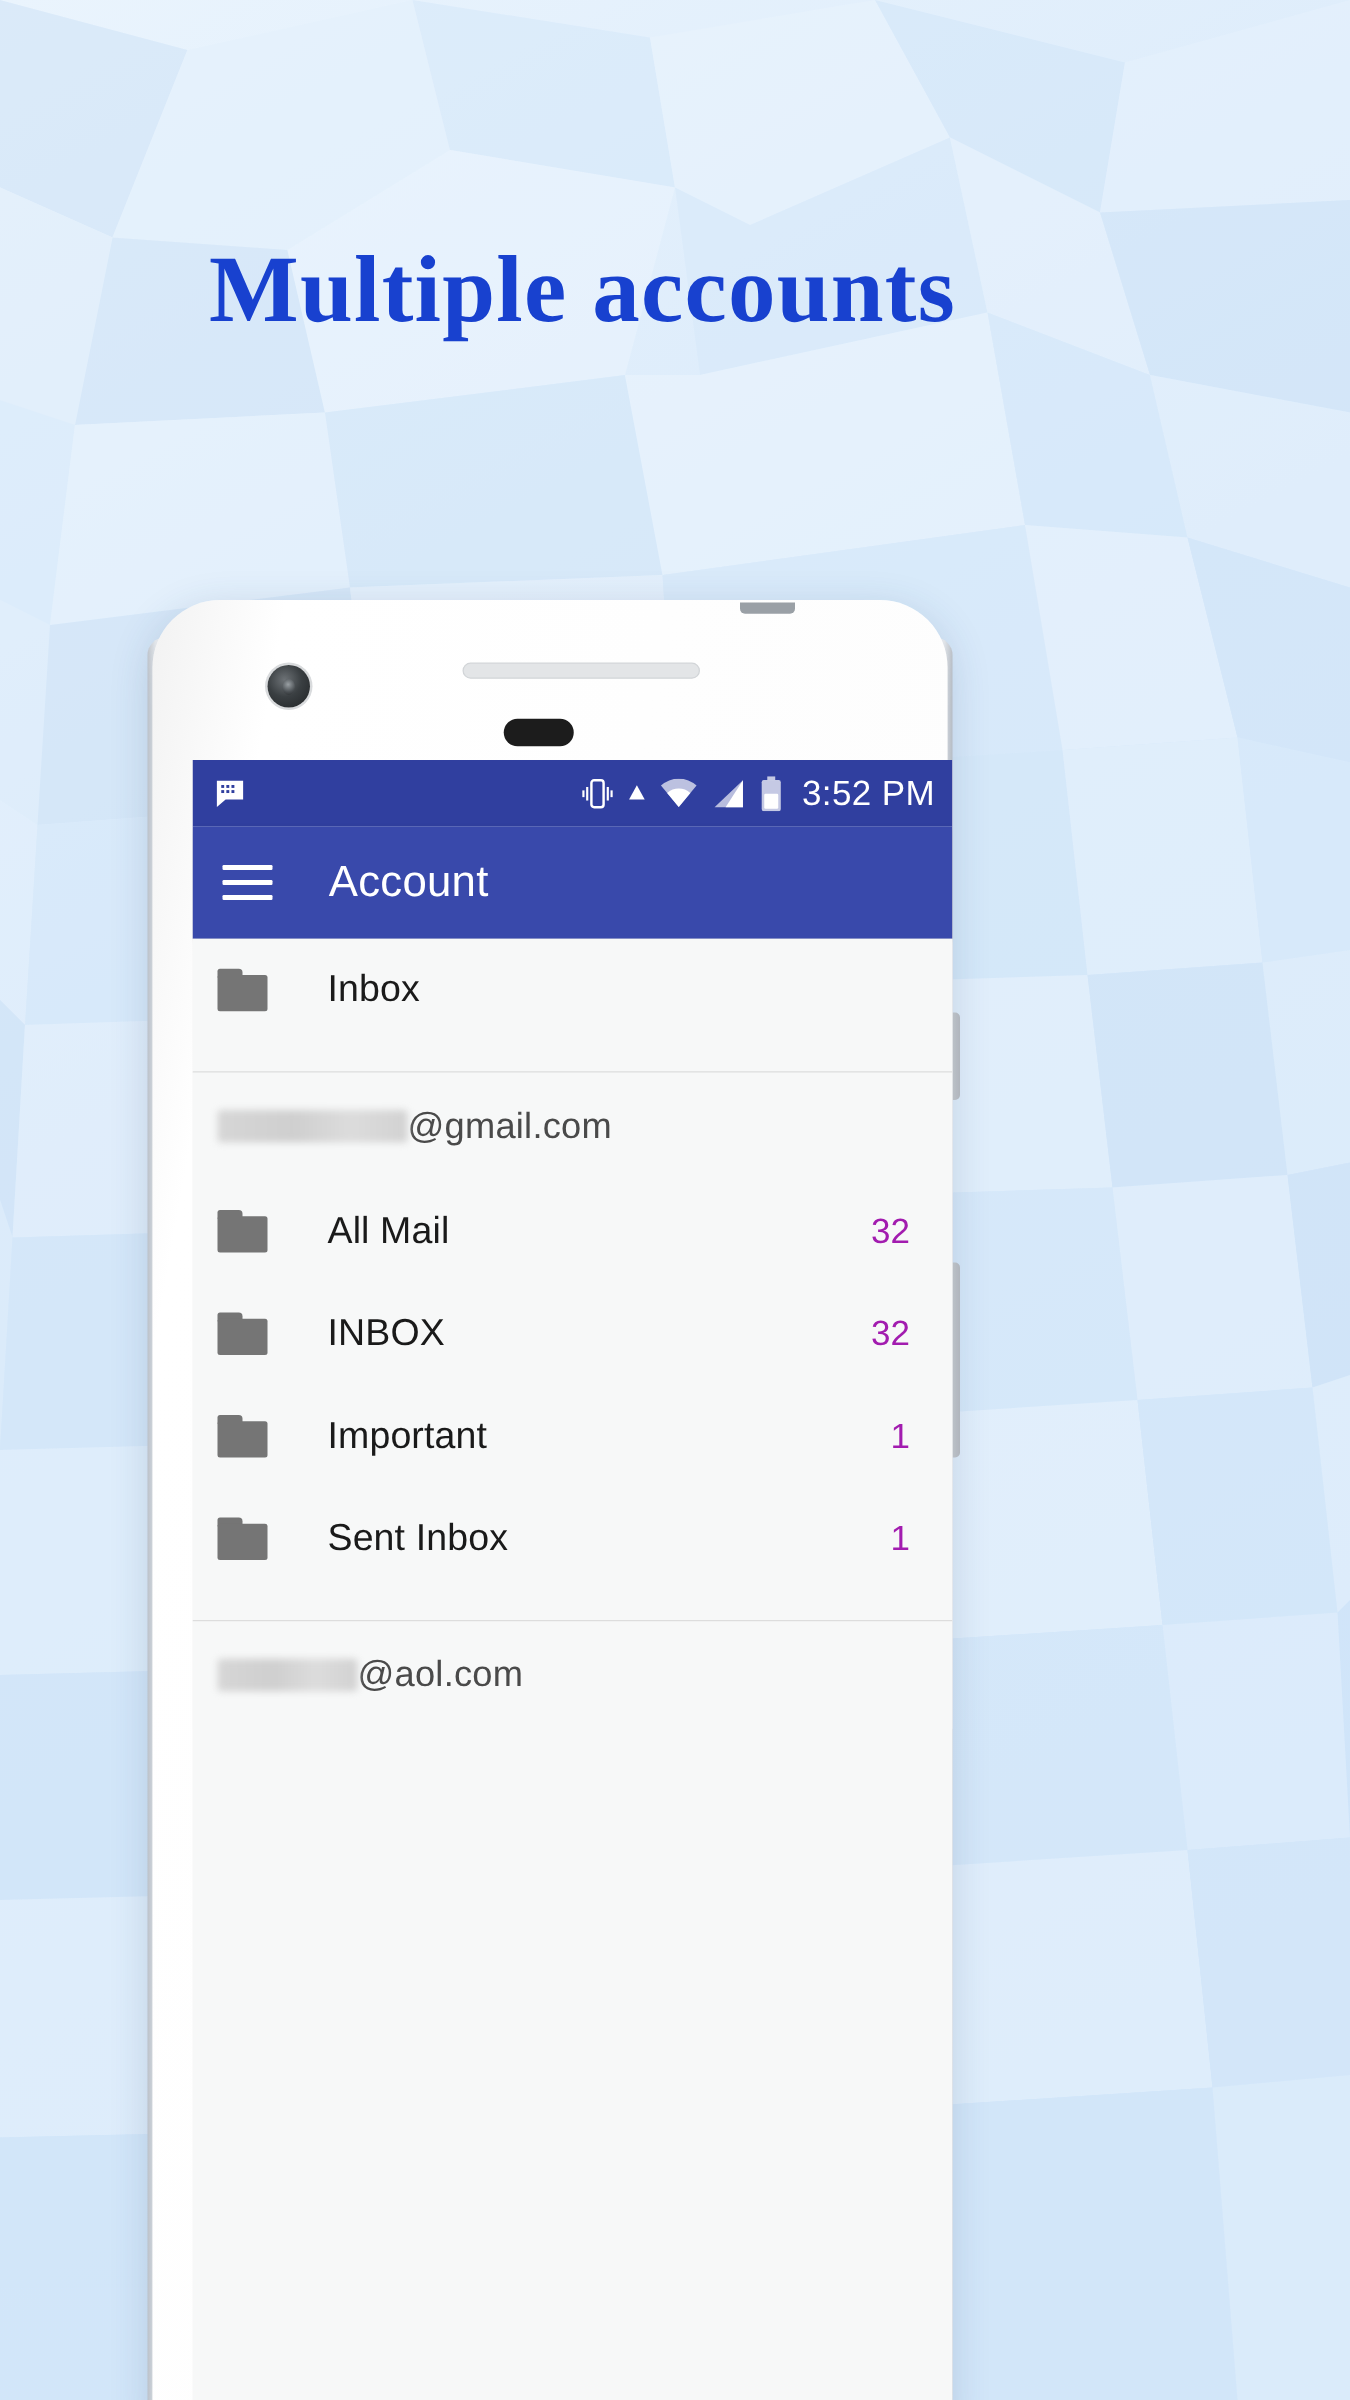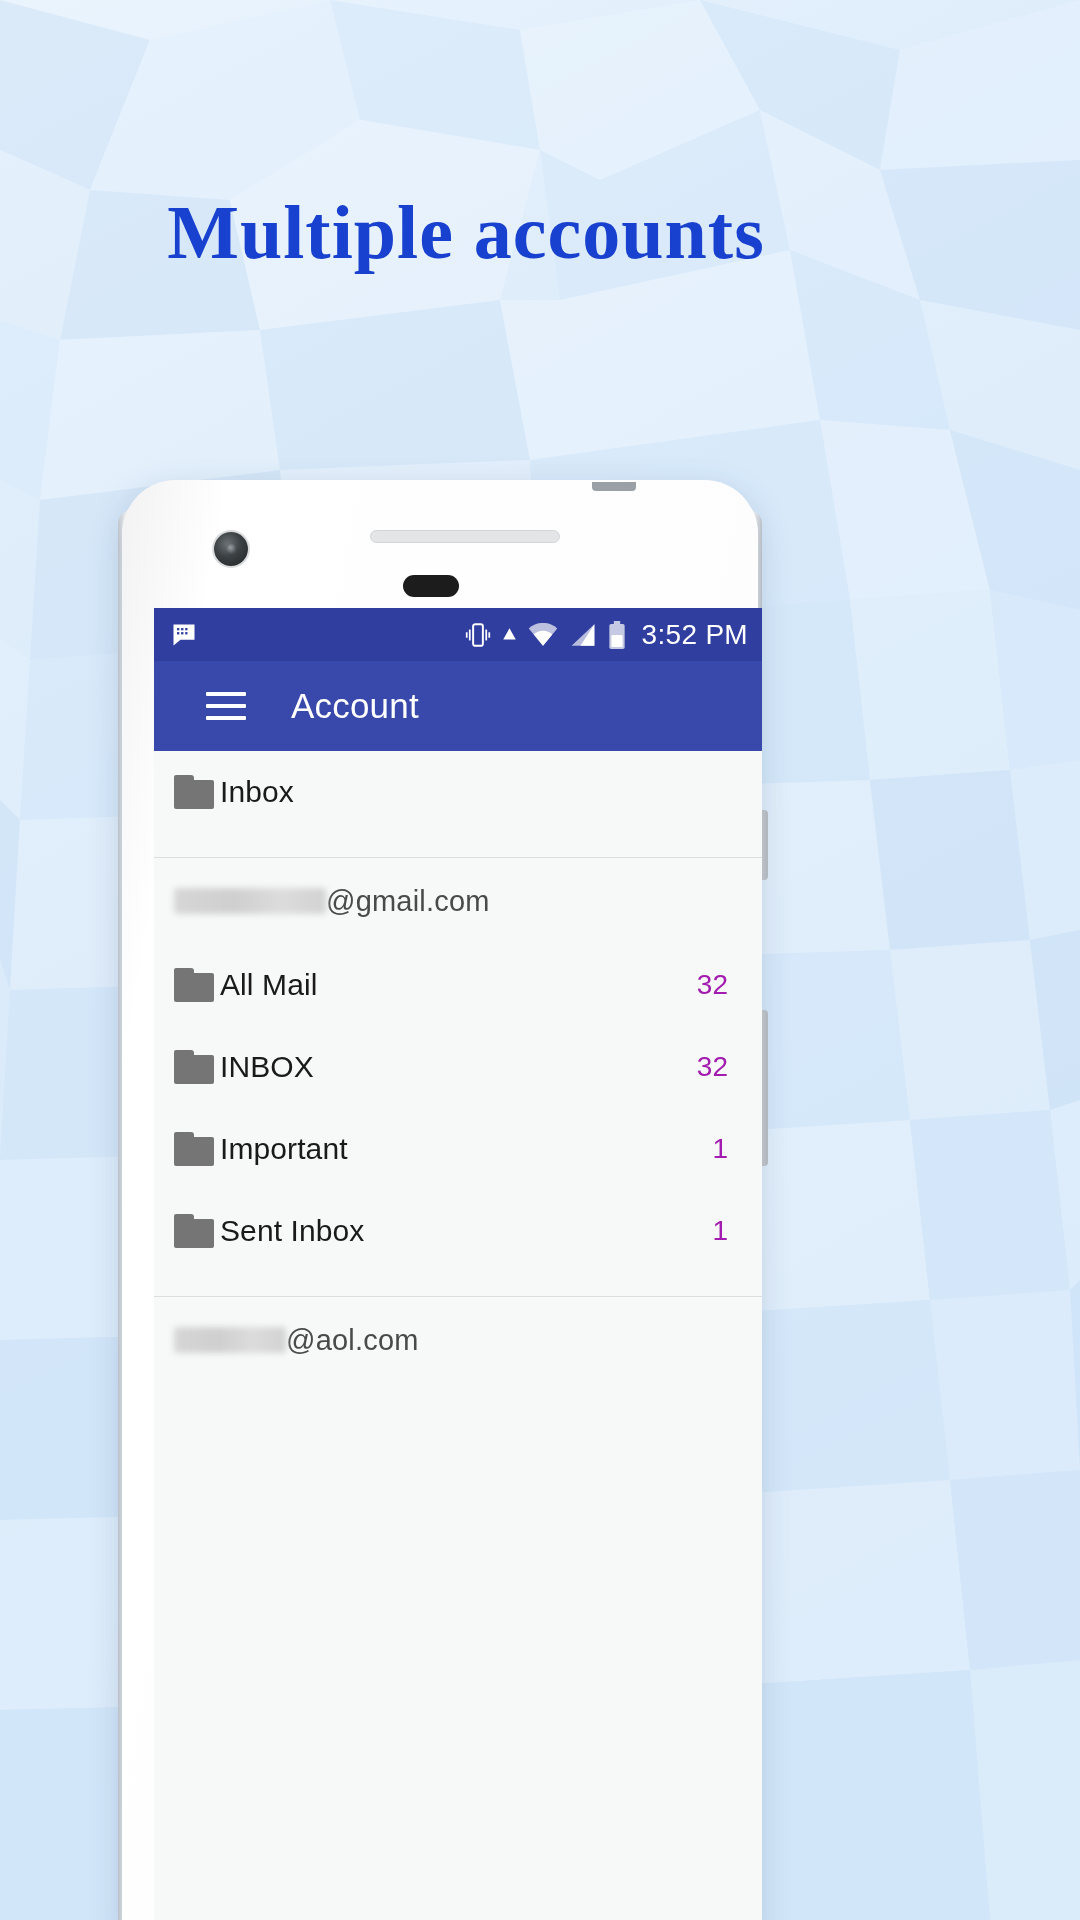--- a/index.html
+++ b/index.html
@@ -92,21 +92,21 @@
     height:53px; background:#303f9f; display:flex; align-items:center;
     padding:0 14px 0 16px; color:#fff;
   }
   .sb-left { display:flex; align-items:center; }
   .sb-right { margin-left:auto; display:flex; align-items:center; gap:11px; }
   .sb-time { font-size:28px; font-weight:400; letter-spacing:.3px; margin-left:5px; }
 
   
   .appbar {
     height:90px; background:#3949ab; display:flex; align-items:center;
-    padding-left:52px; box-shadow:0 2px 5px rgba(0,0,0,.17);
+    padding-left:24px; box-shadow:0 2px 5px rgba(0,0,0,.17);
   }
   .hamburger { width:40px; display:flex; flex-direction:column; gap:8px; cursor:pointer; }
   .hamburger i { display:block; height:4px; background:#fff; border-radius:1px; }
   .appbar-title {
     margin-left:45px; color:#fff; font-size:35px; font-weight:400; letter-spacing:.2px;
   }
 
   
   .list { background:#f7f8f8; }
   .acct-header {
@@ -125,21 +125,21 @@
   .folder-icon { width:46px; height:34px; position:relative; flex:0 0 46px; }
   .folder-icon::before{
     content:""; position:absolute; left:0; top:0; width:20px; height:7px;
     background:#757575; border-radius:2px 3px 0 0;
   }
   .folder-icon::after{
     content:""; position:absolute; left:0; top:5px; width:40px; height:29px;
     background:#757575; border-radius:2px;
   }
   .folder-name {
-    font-size:30px; color:#1a1a1a; letter-spacing:.1px;
+    margin-left:42px; font-size:30px; color:#1a1a1a; letter-spacing:.1px;
   }
   .folder-count {
     margin-left:auto; font-size:28px; color:#a21caf;
   }
   .sec-divider { height:1px; background:#dddddd; margin:10px 0 0 0; }
 
   .sect-pad { height:14px; }
 </style>
 </head>
 <body>

